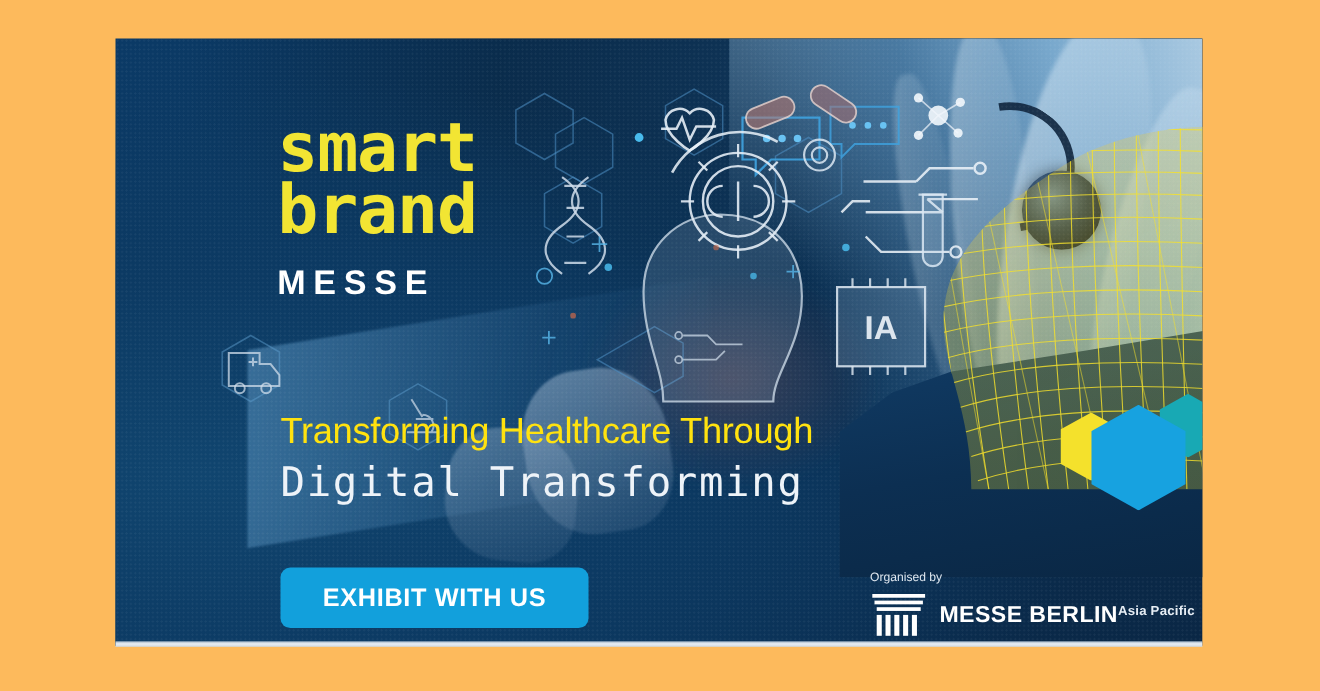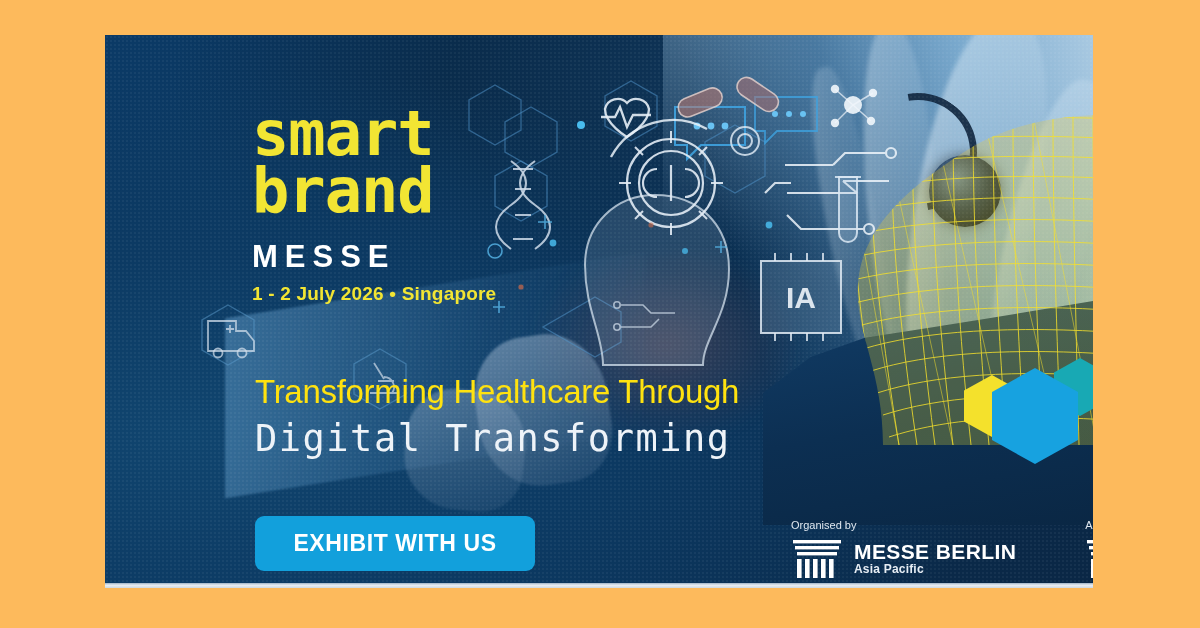--- a/index.html
+++ b/index.html
@@ -128,21 +128,21 @@
 
   
   .partners{position:absolute;left:686px;top:484px;display:flex;gap:69px;align-items:flex-start;}
   .partner{display:block;}
   .partner-kicker{
     display:block;color:#dfe7ef;font-size:11px;font-weight:400;margin-bottom:7px;
     font-family:"Liberation Sans",sans-serif;
   }
   .partner-body{display:flex;align-items:center;gap:11px;}
   .mb-mark{width:52px;height:42px;flex:none;}
-  .mb-text{display:flex;flex-direction:column;justify-content:flex-end;}
+  .mb-text{display:flex;flex-direction:row;justify-content:flex-end;}
   .mb-name{color:#ffffff;font-size:21px;font-weight:700;letter-spacing:.4px;line-height:1.02;white-space:nowrap;}
   .mb-sub{color:#e6edf4;font-size:12px;font-weight:700;letter-spacing:.2px;line-height:1.15;margin-top:1px;white-space:nowrap;}
 </style>
 </head>
 <body>
 
 <div id="stage">
 
   <div class="banner">
 
@@ -368,21 +368,20 @@
     </svg>
 
     <div class="hexshape hex-yellow" style="left:859px;top:340px;"></div>
     <div class="hexshape hex-teal" style="left:949px;top:323px;"></div>
     <div class="hexshape hex-blue" style="left:887px;top:333px;"></div>
 
     <div class="logo">
       <span class="logo-word">smart</span>
       <span class="logo-word">brand</span>
       <span class="logo-asia">MESSE</span>
-      <span class="logo-date">1 - 2 July 2026  •  Singapore</span>
     </div>
 
     <div class="headline">
       <span class="hl-1">Transforming Healthcare Through</span>
       <span class="hl-2">Digital Transforming</span>
     </div>
 
     <button class="cta">EXHIBIT WITH US</button>
 
     <div class="partners">

